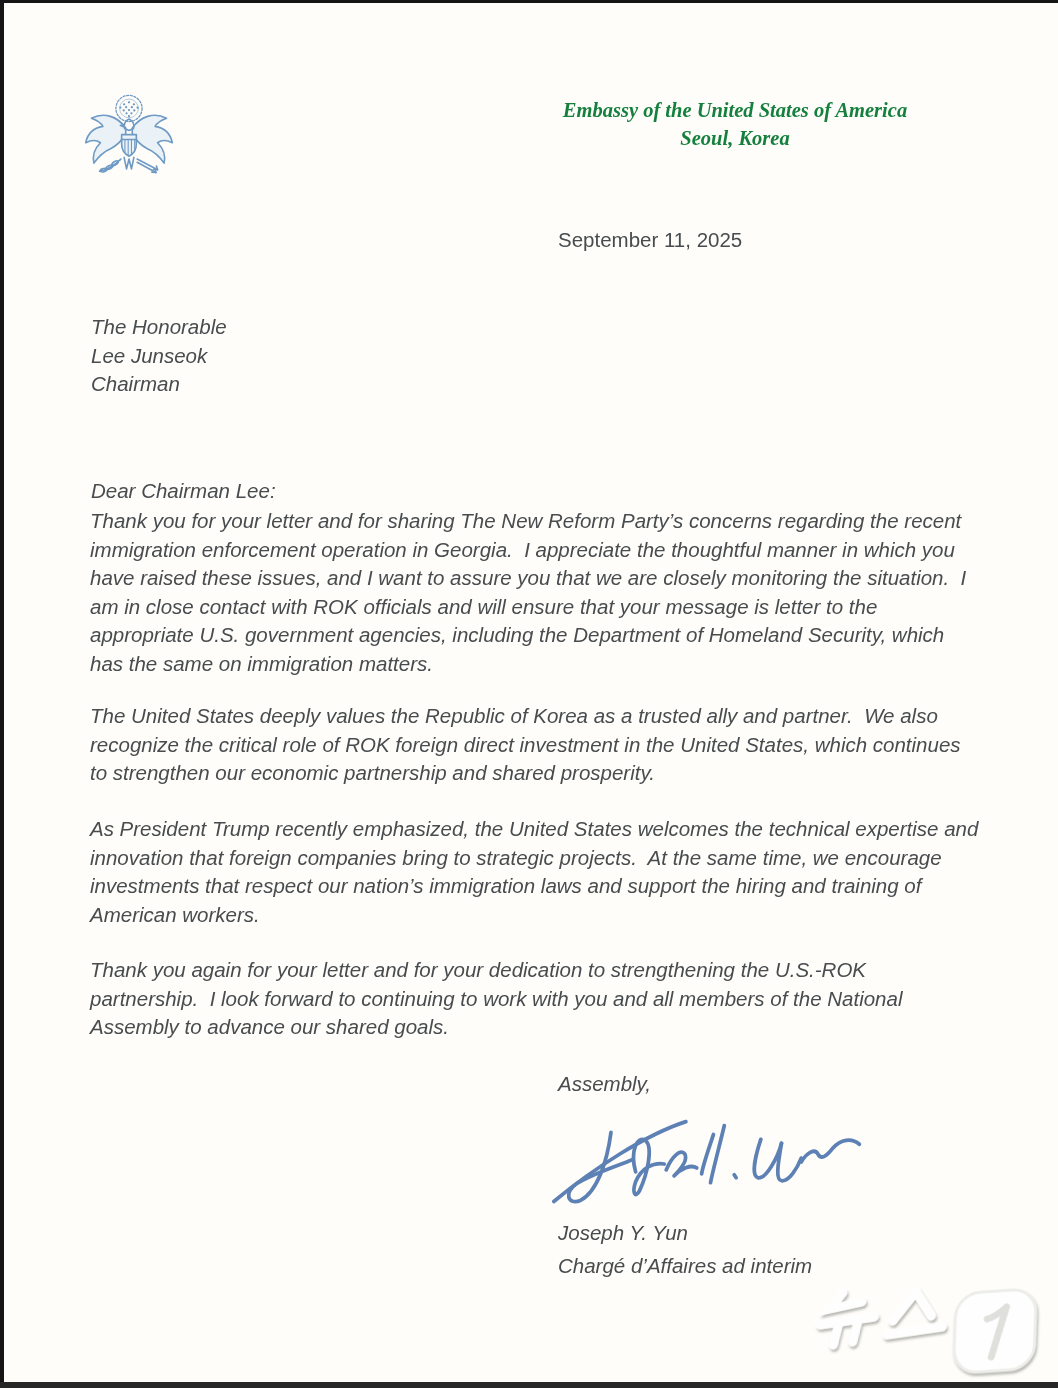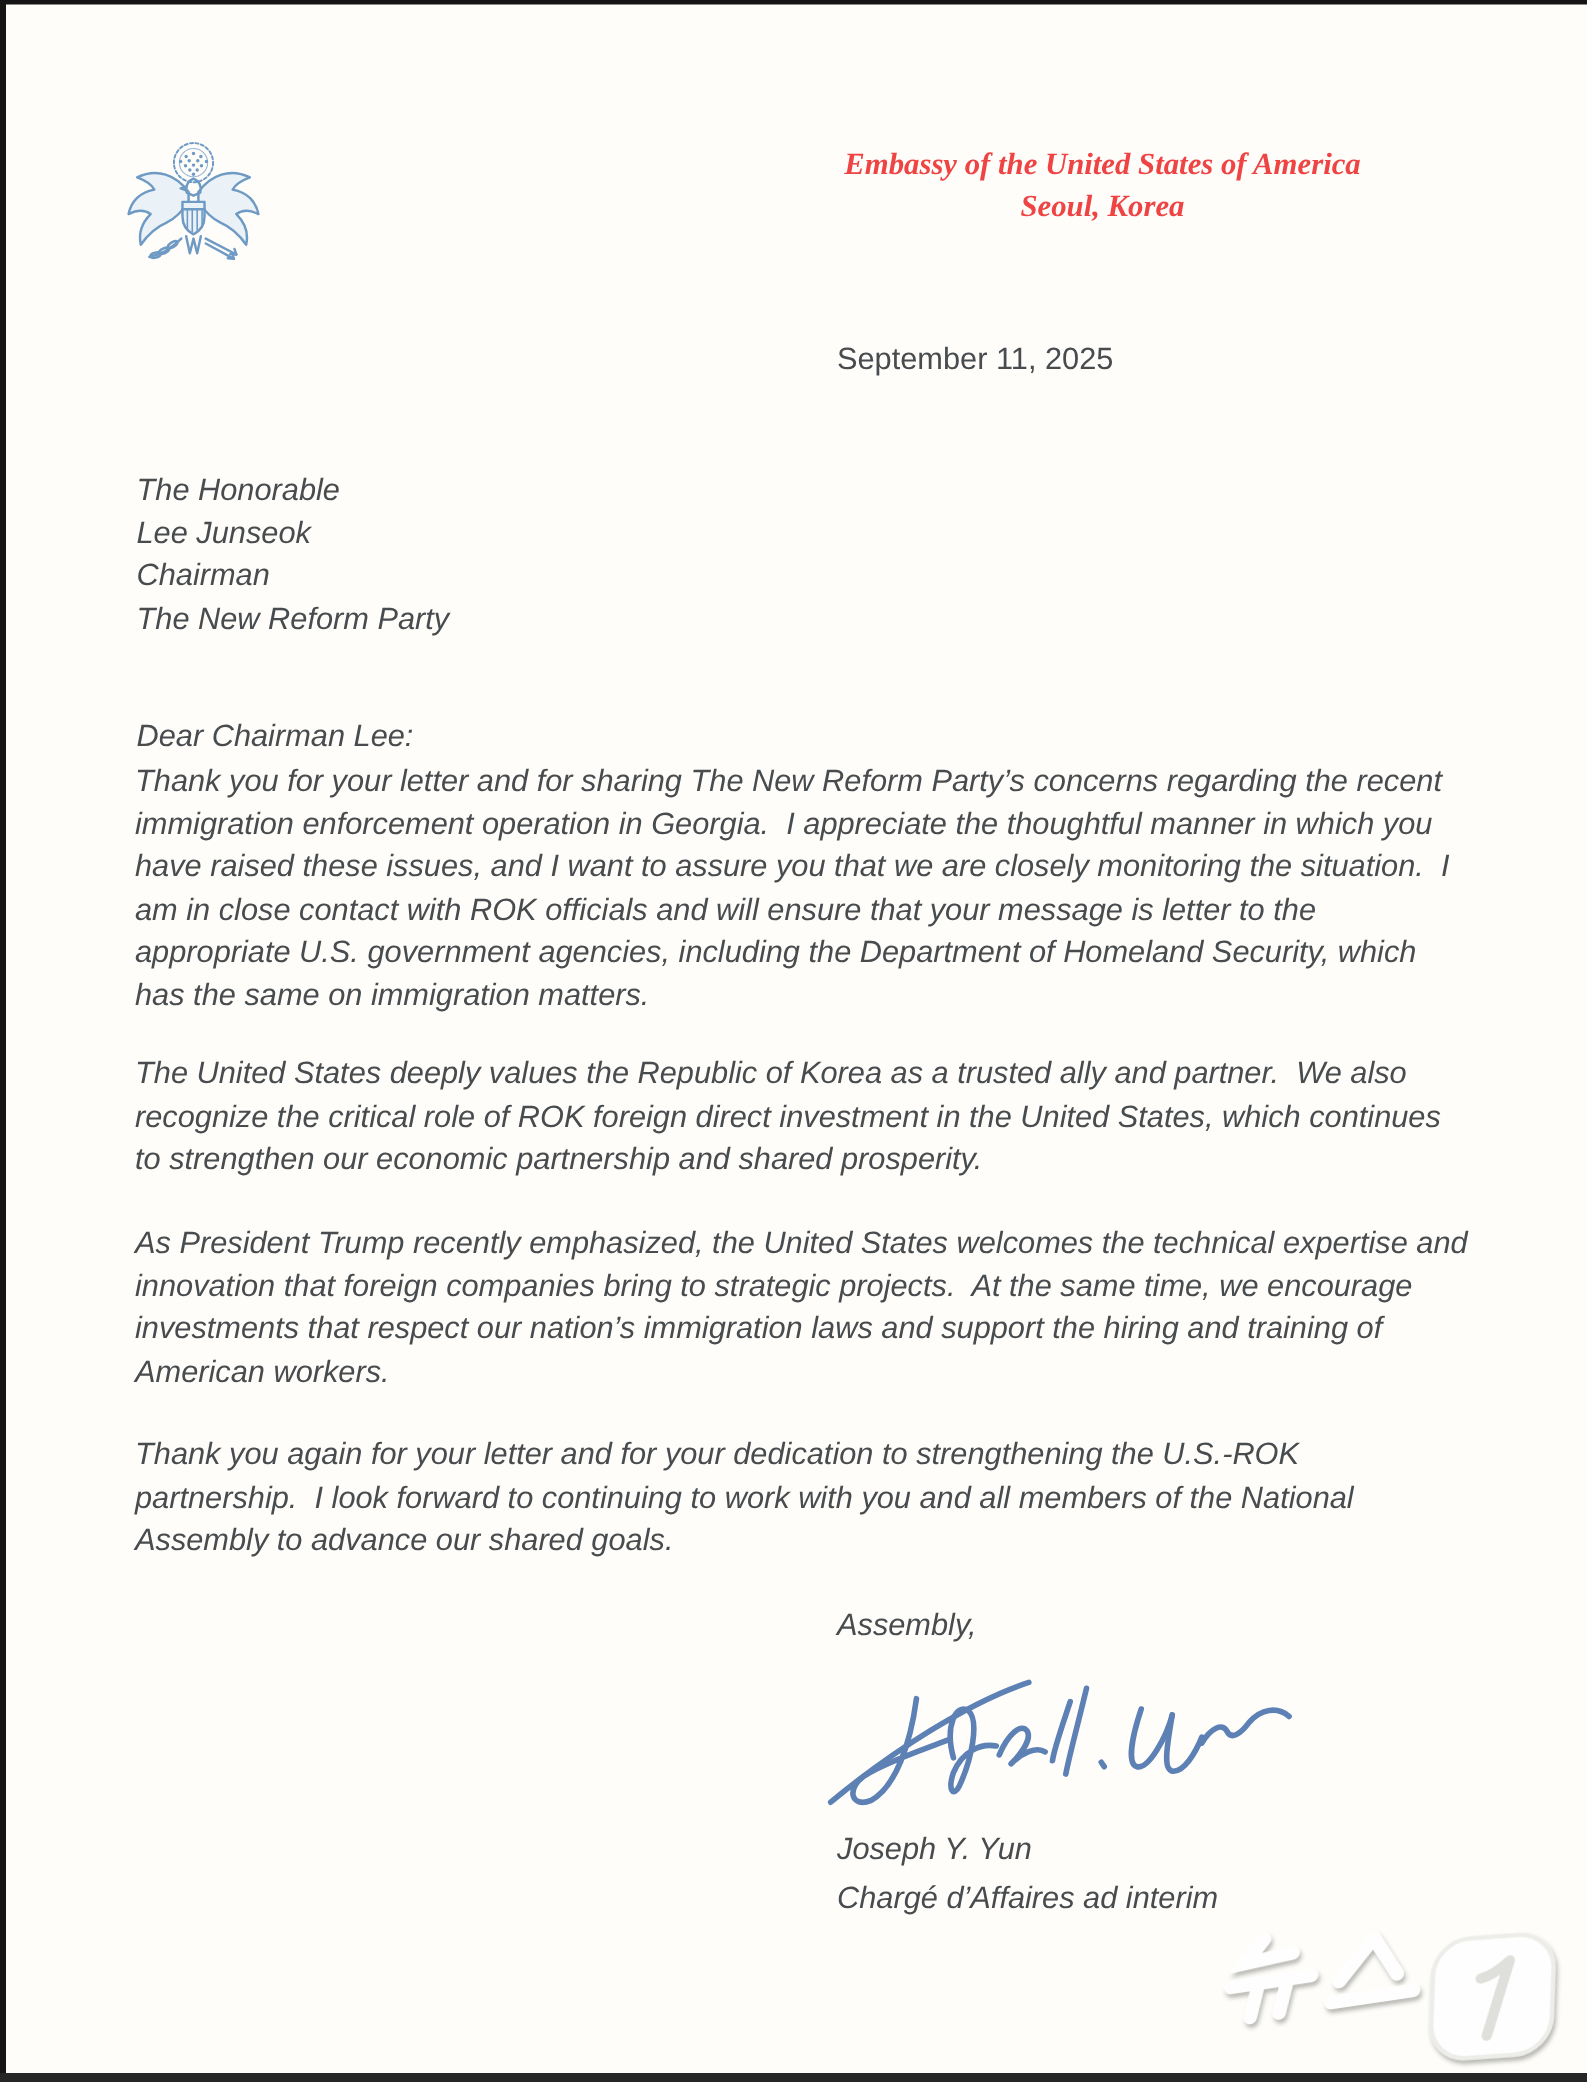--- a/index.html
+++ b/index.html
@@ -17,21 +17,21 @@
   .bottom-bar{position:absolute;left:0;bottom:0;width:100%;height:6px;background:#262626;}
 
   .seal{position:absolute;left:80px;top:92px;width:98px;height:108px;}
 
   .letterhead{
     position:absolute;left:530px;top:96px;width:410px;
     text-align:center;
     font-family:"Liberation Serif", serif;
     font-weight:700;font-style:italic;
     font-size:20.5px;line-height:28px;
-    color:#ef4444;
+    color:#15803d;
   }
 
   .dateline{position:absolute;left:558px;top:226px;font-size:20.5px;line-height:28px;white-space:pre;}
 
   .recipient{position:absolute;left:91px;top:313px;}
   .salutation{position:absolute;left:91px;top:477px;}
 
   .para{position:absolute;left:90px;}
   .p1{top:507px;} .p2{top:702px;} .p3{top:815px;} .p4{top:956px;}
 
@@ -95,21 +95,20 @@
     <div>Embassy of the United States of America</div>
     <div>Seoul, Korea</div>
   </div>
 
   <div class="dateline">September 11, 2025</div>
 
   <div class="recipient">
     <div class="l">The Honorable</div>
     <div class="l">Lee Junseok</div>
     <div class="l">Chairman</div>
-    <div class="l">The New Reform Party</div>
   </div>
 
   <div class="salutation l">Dear Chairman Lee:</div>
 
   <div class="para p1">
     <div class="l">Thank you for your letter and for sharing The New Reform Party’s concerns regarding the recent</div>
     <div class="l">immigration enforcement operation in Georgia.  I appreciate the thoughtful manner in which you</div>
     <div class="l">have raised these issues, and I want to assure you that we are closely monitoring the situation.  I</div>
     <div class="l">am in close contact with ROK officials and will ensure that your message is letter to the</div>
     <div class="l">appropriate U.S. government agencies, including the Department of Homeland Security, which</div>

